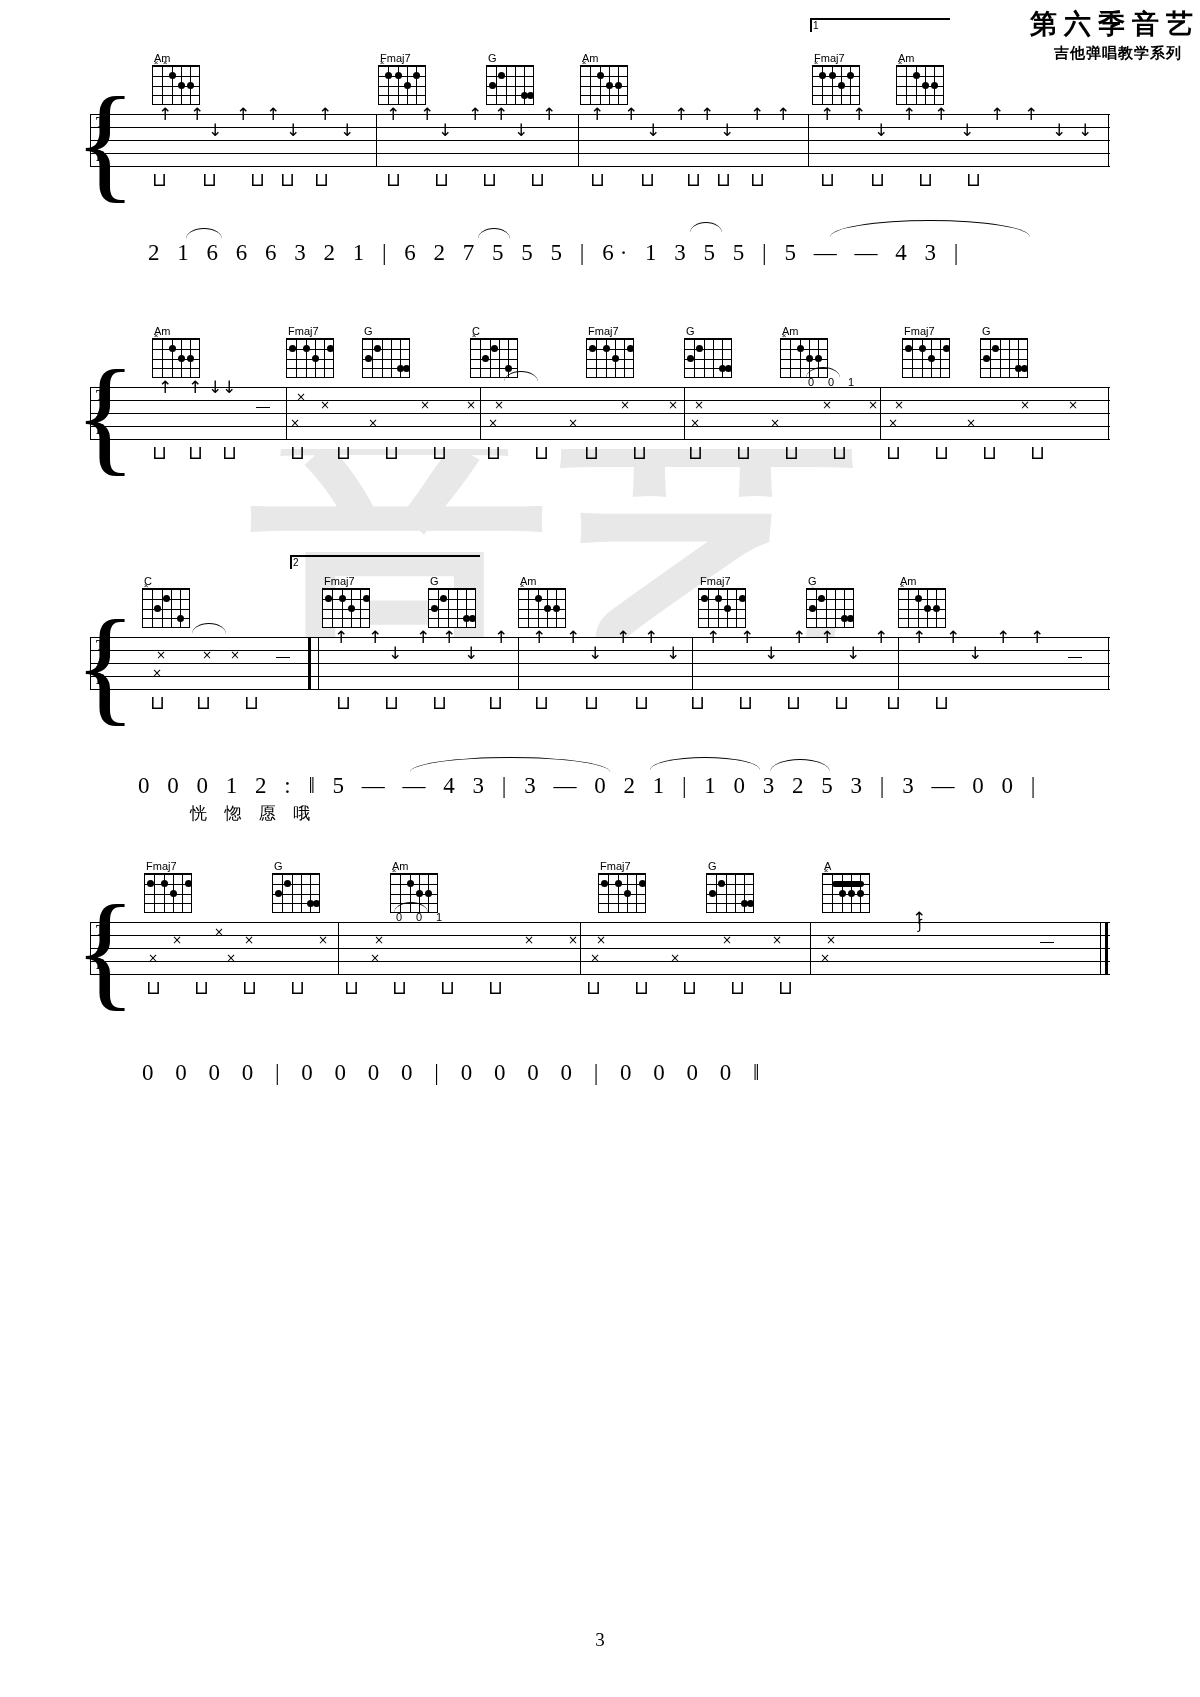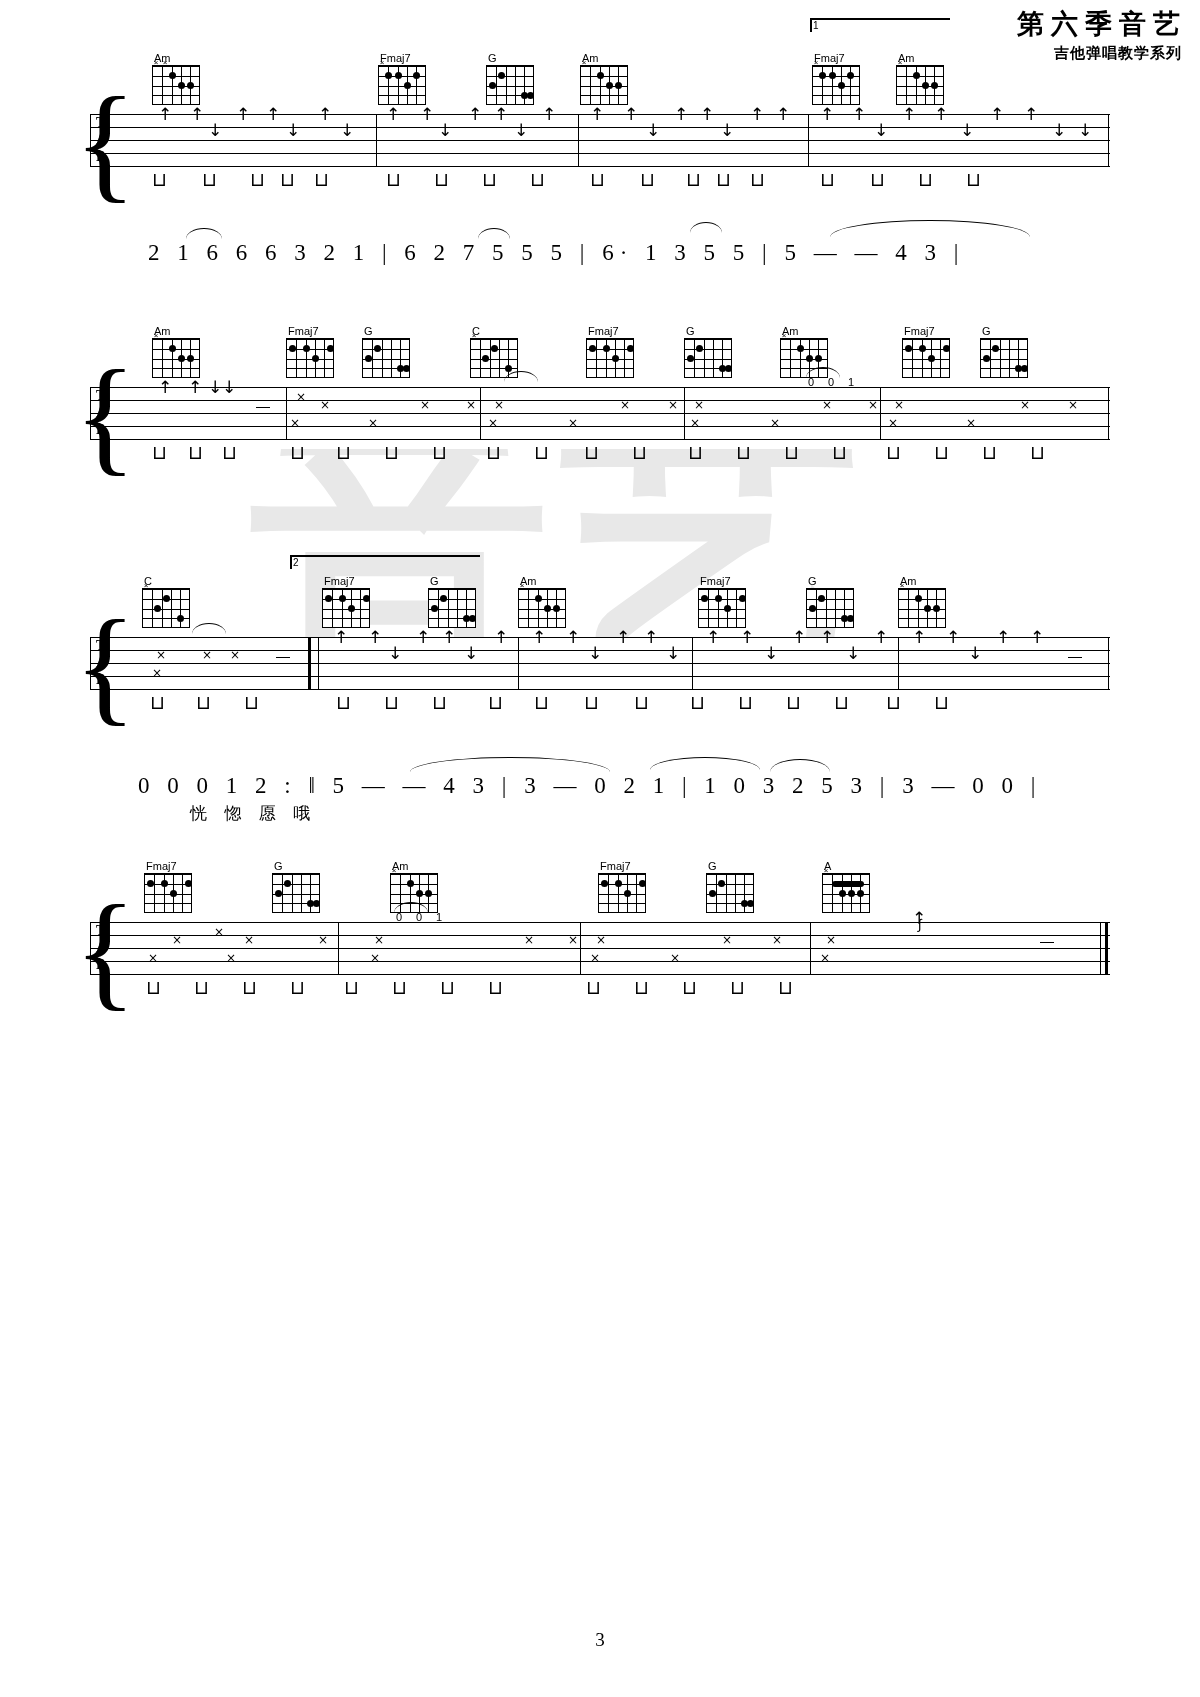--- a/index.html
+++ b/index.html
@@ -35,21 +35,21 @@
     letter-spacing: 10px;
     line-height: 300px;
     user-select: none;
     z-index: 0;
     white-space: nowrap;
   }
 
   
   .header-title {
     position: absolute;
-    right: 13px;
+    right: 0;
     top: 6px;
     font-family: Liberation Mono, monospace;
     font-size: 27px;
     font-weight: bold;
     letter-spacing: 7px;
     white-space: nowrap;
   }
   .header-sub {
     position: absolute;
     right: 18px;
@@ -1080,16 +1080,17 @@
       <div class="rhythm" style="left:302px;">⊔</div>
       <div class="rhythm" style="left:350px;">⊔</div>
       <div class="rhythm" style="left:398px;">⊔</div>
       <div class="rhythm" style="left:496px;">⊔</div>
       <div class="rhythm" style="left:544px;">⊔</div>
       <div class="rhythm" style="left:592px;">⊔</div>
       <div class="rhythm" style="left:640px;">⊔</div>
       <div class="rhythm" style="left:688px;">⊔</div>
     </div>
 
+    <div class="notes" style="left:52px; top:200px; letter-spacing:8px;">0 0 0 0 | 0 0 0 0 | 0 0 0 0 | 0 0 0 0 ‖</div>
   </div>
 
   <div class="page-number">3</div>
 </div>
 
 </body></html>

